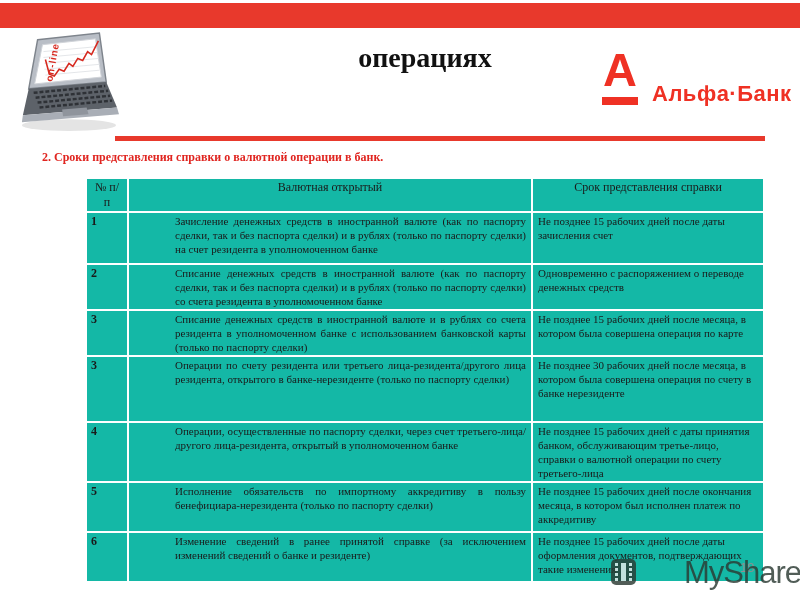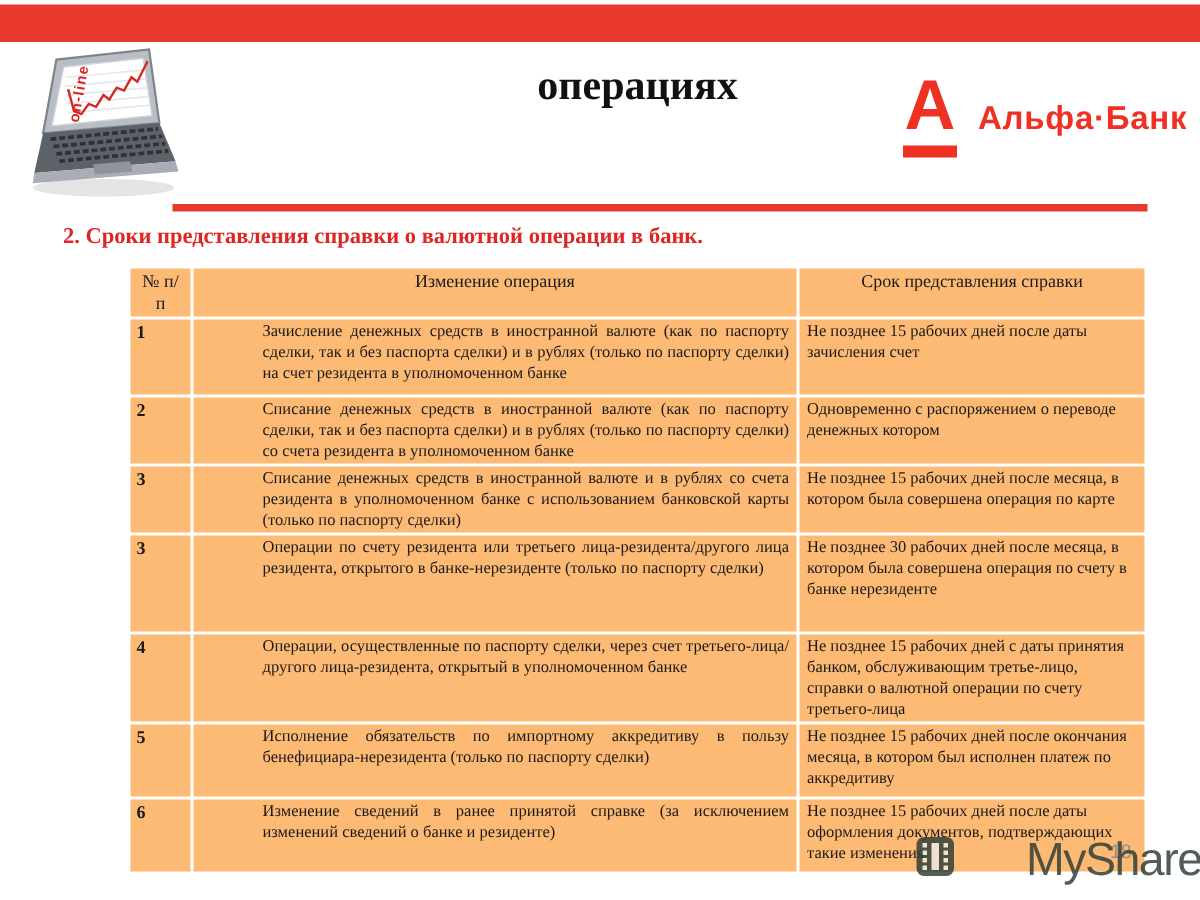--- a/index.html
+++ b/index.html
@@ -12,33 +12,33 @@
   .title{
     position:absolute;left:140px;top:40px;width:570px;text-align:center;
     font-size:28px;font-weight:bold;line-height:36px;color:#111;
   }
   .logo{position:absolute;left:602px;top:46px;display:flex;align-items:flex-start;}
   .logo-a-wrap{display:flex;flex-direction:column;align-items:center;}
   .logo-a{font-family:"Liberation Sans",sans-serif;font-weight:bold;font-size:47px;line-height:47px;color:#EF3124;}
   .logo-a-bar{width:36px;height:8px;background:#EF3124;margin-top:4px;}
   .logo-brand{
     font-family:"Liberation Sans",sans-serif;font-weight:bold;font-size:22px;
-    color:#EF3124;margin-left:14px;margin-top:20px;letter-spacing:0.5px;white-space:nowrap;
+    color:#EF3124;margin-left:14px;margin-top:35px;letter-spacing:0.5px;white-space:nowrap;
   }
   .redline{position:absolute;left:115px;top:136px;width:650px;height:5px;background:#E8392C;}
   .subtitle{
     position:absolute;left:42px;top:150px;width:720px;
-    font-size:15px;font-weight:bold;color:#E02520;
+    font-size:12px;font-weight:bold;color:#E02520;
   }
   .optable{
     position:absolute;left:85px;top:177px;width:650px;
     border-collapse:separate;border-spacing:2px;table-layout:fixed;
   }
   .optable td,.optable th{
-    background:#fdba74;vertical-align:top;padding:1px 5px;
+    background:#14b8a6;vertical-align:top;padding:1px 5px;
     font-size:11px;line-height:14px;font-weight:normal;
   }
   .col-num{width:30px;}
   .col-op{width:392px;}
   .col-dl{width:220px;}
   .optable th{font-size:12px;line-height:15px;text-align:center;}
   td.cell-num{font-weight:bold;text-align:left;padding-left:4px;font-size:12px;}
   td.cell-op{text-align:justify;padding-left:46px;}
   td.cell-dl{text-align:left;}
   .watermark{
@@ -87,32 +87,32 @@
 </div>
 
 <div class="redline"></div>
 
 <div class="subtitle">2. Сроки представления справки о валютной операции в банк.</div>
 
 <table class="optable">
   <tbody>
       <tr style="height:28px;">
     <th class="col-num">№ п/п</th>
-    <th class="col-op">Изменение операция</th>
+    <th class="col-op">Валютная открытый</th>
     <th class="col-dl">Срок представления справки</th>
   </tr>
   <tr style="height:50px;">
     <td class="cell-num">1</td>
     <td class="cell-op">Зачисление денежных средств в иностранной валюте (как по паспорту сделки, так и без паспорта сделки) и в рублях (только по паспорту сделки) на счет резидента в уполномоченном банке</td>
     <td class="cell-dl">Не позднее 15 рабочих дней после даты зачисления счет</td>
   </tr>
   <tr style="height:42px;">
     <td class="cell-num">2</td>
     <td class="cell-op">Списание денежных средств в иностранной валюте (как по паспорту сделки, так и без паспорта сделки) и в рублях (только по паспорту сделки) со счета резидента в уполномоченном банке</td>
-    <td class="cell-dl">Одновременно с распоряжением о переводе денежных котором</td>
+    <td class="cell-dl">Одновременно с распоряжением о переводе денежных средств</td>
   </tr>
   <tr style="height:44px;">
     <td class="cell-num">3</td>
     <td class="cell-op">Списание денежных средств в иностранной валюте и в рублях со счета резидента в уполномоченном банке с использованием банковской карты (только по паспорту сделки)</td>
     <td class="cell-dl">Не позднее 15 рабочих дней после месяца, в котором была совершена операция по карте</td>
   </tr>
   <tr style="height:64px;">
     <td class="cell-num">3</td>
     <td class="cell-op">Операции по счету резидента или третьего лица-резидента/другого лица резидента, открытого в банке-нерезиденте (только по паспорту сделки)</td>
     <td class="cell-dl">Не позднее 30 рабочих дней после месяца, в котором была совершена операция по счету в банке нерезиденте</td>

